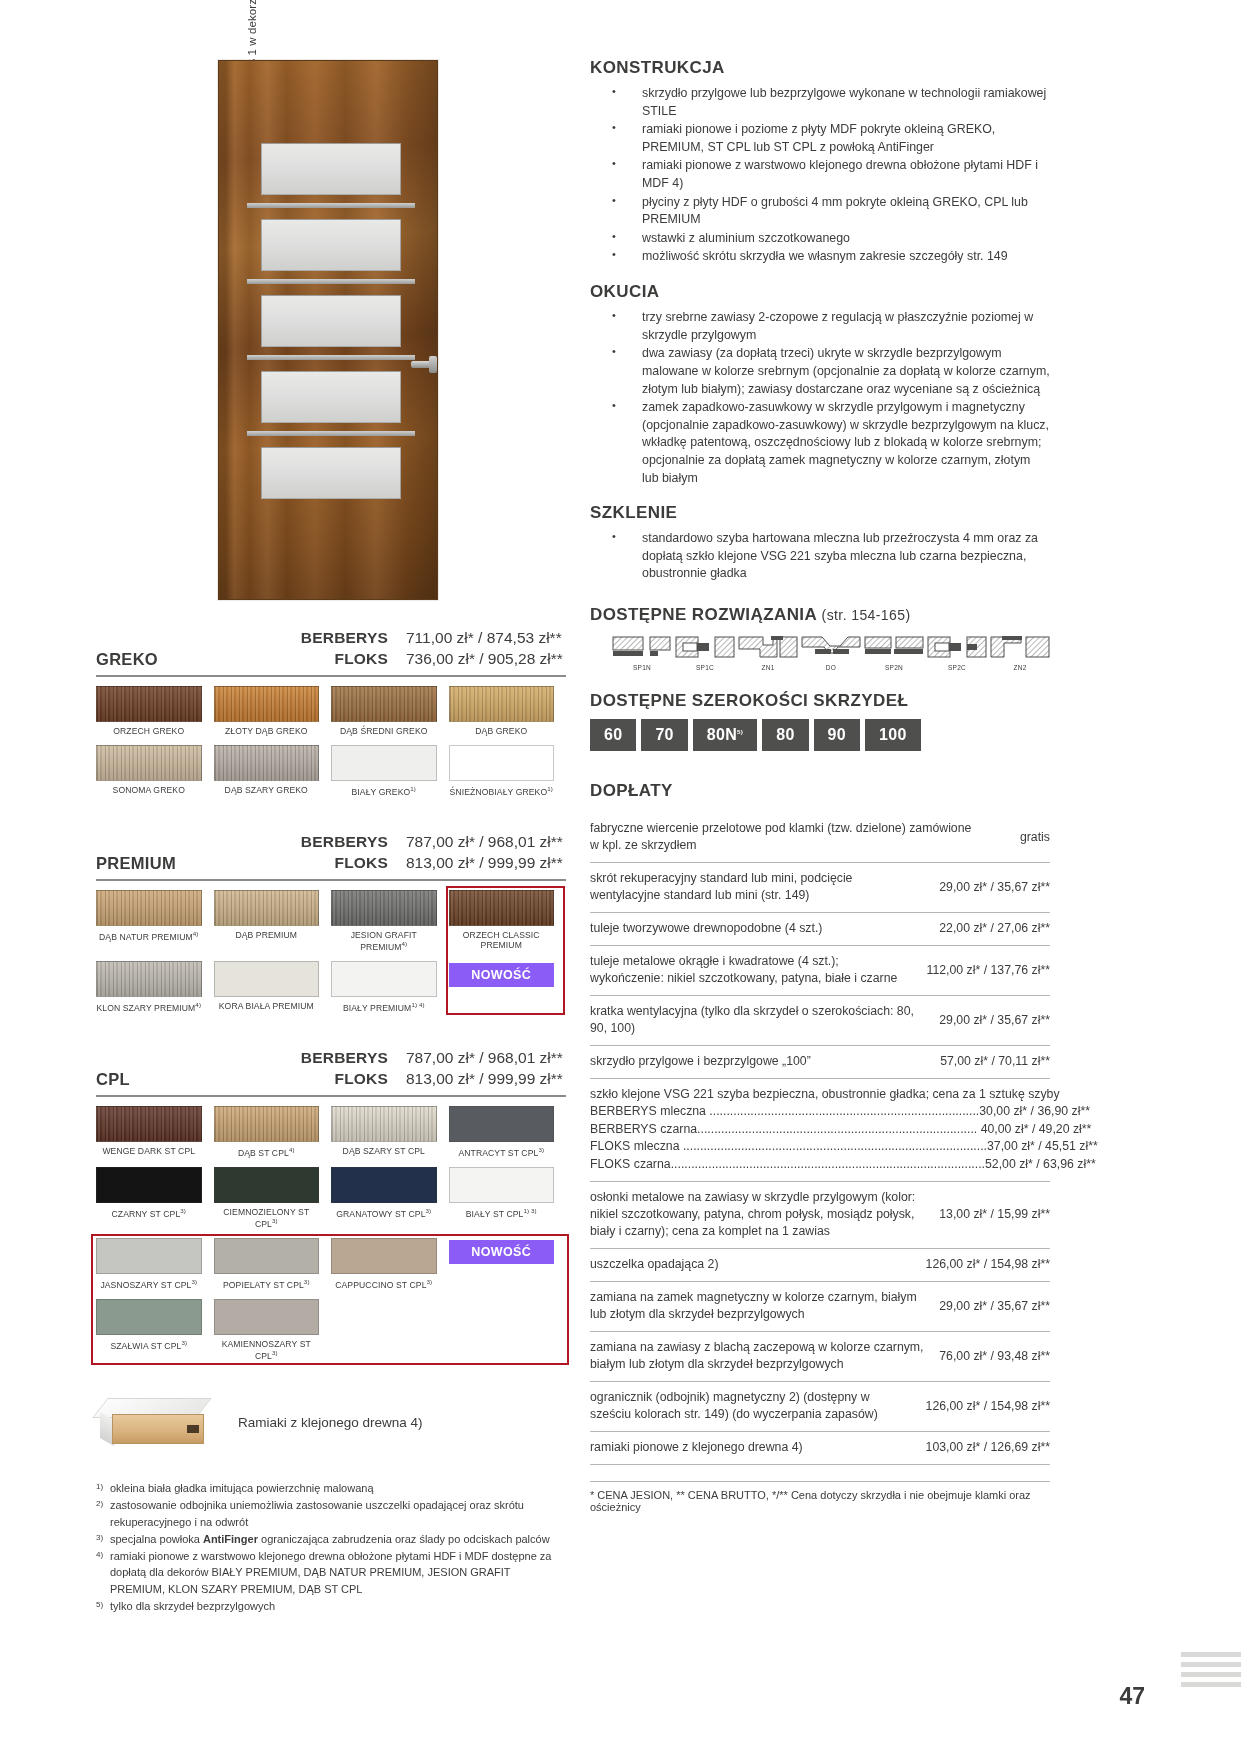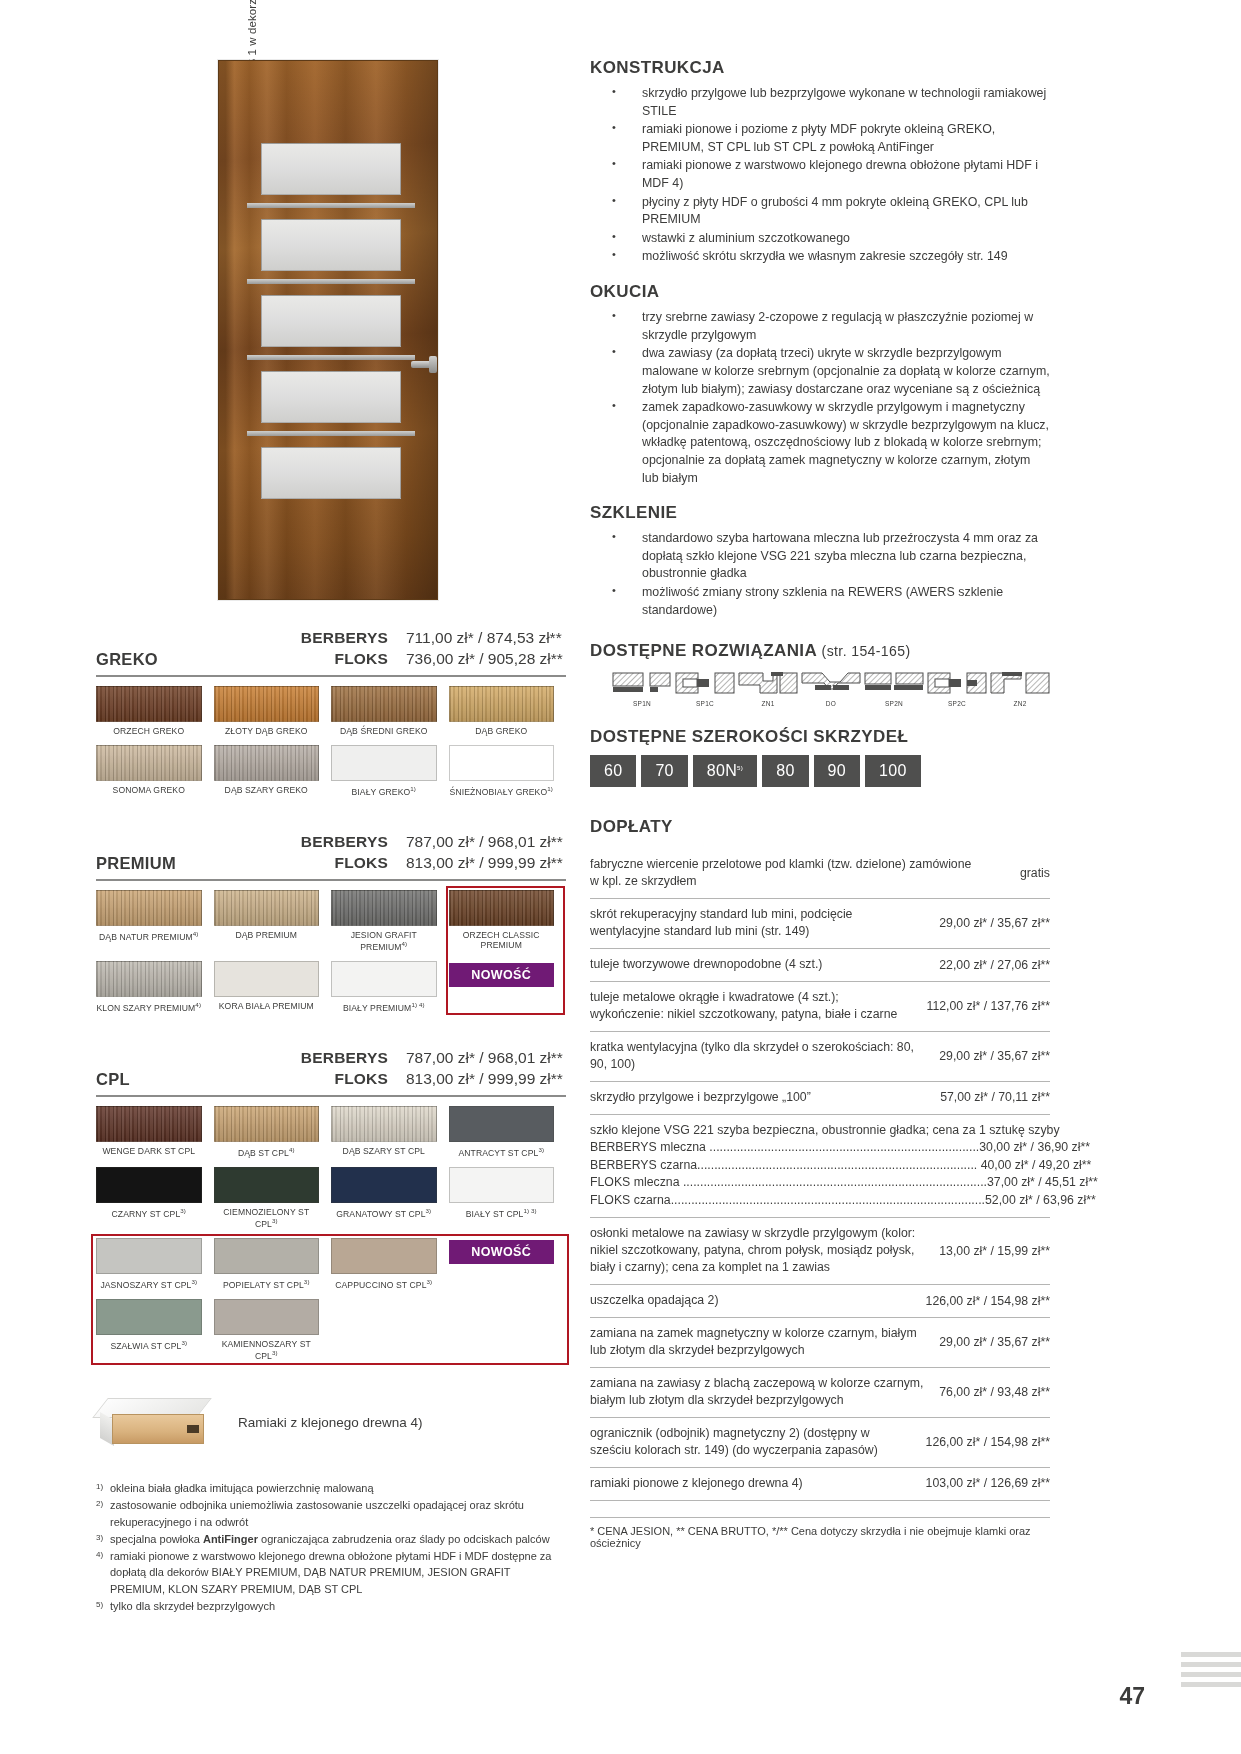--- a/index.html
+++ b/index.html
@@ -66,21 +66,21 @@
   .rule { height: 2px; background: #8b8b8a; margin-top: 5px; }
 
   
   .swatches { display: flex; flex-wrap: wrap; margin-top: 9px; }
   .sw { width: 25%; padding-right: 12px; margin-bottom: 9px; }
   .sw-chip { height: 36px; border: 1px solid rgba(60,60,59,.28); }
   .sw-label { font-size: 8.6px; text-align: center; margin-top: 4px; color: #3c3c3b; letter-spacing: .1px; white-space: pre-line; line-height: 1.18; }
   .sup { font-size: 6.2px; vertical-align: super; }
 
   .nowosc-badge {
-    background: #701a75; color: #fff; font-weight: bold;
+    background: #8b5cf6; color: #fff; font-weight: bold;
     font-size: 12.5px; letter-spacing: .4px; text-align: center;
     padding: 5px 0; margin-top: 2px;
   }
   .hl-box { position: absolute; border: 2px solid #b01722; pointer-events: none; }
 
   
   .ramiaki { display: flex; align-items: center; margin-top: 24px; }
   .ramiaki-img {
     width: 120px; height: 56px; position: relative;
   }
@@ -129,21 +129,21 @@
 
   
   .solutions { display: flex; gap: 3px; margin: 10px 0 20px 22px; }
   .sol { width: 60px; }
   .sol-svg { display: block; }
   .sol-label { font-size: 6.5px; text-align: center; color: #3c3c3b; letter-spacing: .3px; margin-top: 1px; }
 
   
   .widths { display: flex; gap: 5px; margin: 8px 0 0 0; }
   .w-chip {
-    background: #4f4f4e; color: #fff; font-weight: normal; font-size: 16px;
+    background: #4f4f4e; color: #fff; font-weight: bold; font-size: 16px;
     padding: 7px 14px; min-width: 44px; text-align: center; letter-spacing: .3px;
   }
   .w-chip .sup { color: #fff; }
 
   
   .doplaty { margin-top: 12px; }
   .dp-row {
     display: flex; align-items: center; justify-content: space-between;
     border-bottom: 1px solid #b5b5b4; padding: 7px 0 8px 0; gap: 14px;
   }
@@ -417,21 +417,20 @@
     <h2 class="sec">OKUCIA</h2>
     <ul class="bullets" id="okucia-list">
         <li>trzy srebrne zawiasy 2-czopowe z regulacją w płaszczyźnie poziomej w skrzydle przylgowym</li>
         <li>dwa zawiasy (za dopłatą trzeci) ukryte w skrzydle bezprzylgowym malowane w kolorze srebrnym (opcjonalnie za dopłatą w kolorze czarnym, złotym lub białym); zawiasy dostarczane oraz wyceniane są z ościeżnicą</li>
         <li>zamek zapadkowo-zasuwkowy w skrzydle przylgowym i magnetyczny (opcjonalnie zapadkowo-zasuwkowy) w skrzydle bezprzylgowym na klucz, wkładkę patentową, oszczędnościowy lub z blokadą w kolorze srebrnym; opcjonalnie za dopłatą zamek magnetyczny w kolorze czarnym, złotym lub białym</li>
       </ul>
 
     <h2 class="sec">SZKLENIE</h2>
     <ul class="bullets" id="szklenie-list">
         <li>standardowo szyba hartowana mleczna lub przeźroczysta 4 mm oraz za dopłatą szkło klejone VSG 221 szyba mleczna lub czarna bezpieczna, obustronnie gładka</li>
-        <li>możliwość zmiany strony szklenia na REWERS (AWERS szklenie standardowe)</li>
       </ul>
 
     <h2 class="sec" style="margin-top:22px;">
       <span>DOSTĘPNE ROZWIĄZANIA</span>
       <span class="sub">(str. 154-165)</span>
     </h2>
     <div class="solutions" id="solutions">
         <div class="sol">
           <svg class="sol-svg" width="60" height="28" viewBox="0 0 60 28">
             <defs>

